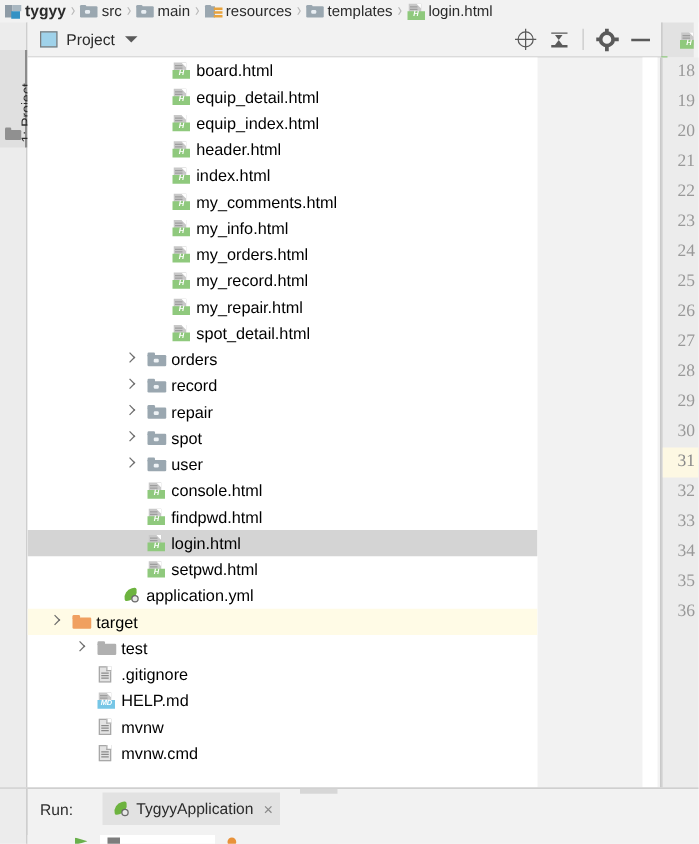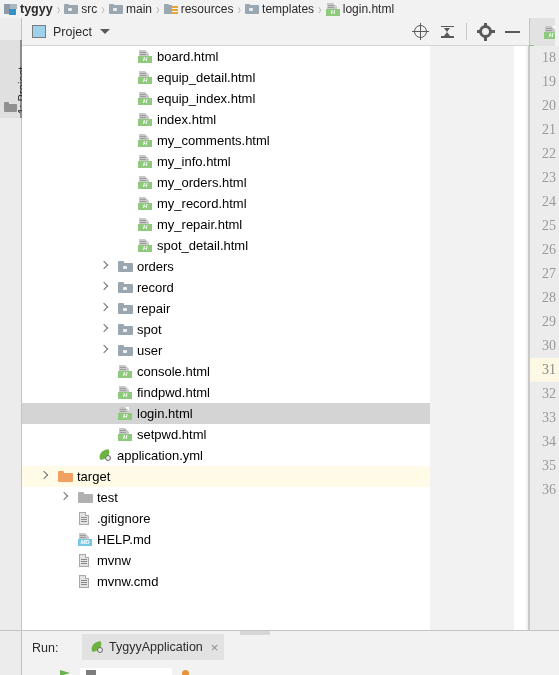--- a/index.html
+++ b/index.html
@@ -419,20 +419,30 @@
       </div>
       <div class="row">
         <span class="ico ico-html rowicon" style="left: 116px;">
           <i class="pg"></i>
           <i class="pgl"></i>
           <i class="pgl2"></i>
           <i class="pgc"></i>
           <i class="badge">H</i>
         </span>
         <span class="rowlabel" style="left: 135px;">equip_index.html</span>
+      </div>
+      <div class="row">
+        <span class="ico ico-html rowicon" style="left: 116px;">
+          <i class="pg"></i>
+          <i class="pgl"></i>
+          <i class="pgl2"></i>
+          <i class="pgc"></i>
+          <i class="badge">H</i>
+        </span>
+        <span class="rowlabel" style="left: 135px;">header.html</span>
       </div>
       <div class="row">
         <span class="ico ico-html rowicon" style="left: 116px;">
           <i class="pg"></i>
           <i class="pgl"></i>
           <i class="pgl2"></i>
           <i class="pgc"></i>
           <i class="badge">H</i>
         </span>
         <span class="rowlabel" style="left: 135px;">index.html</span>

